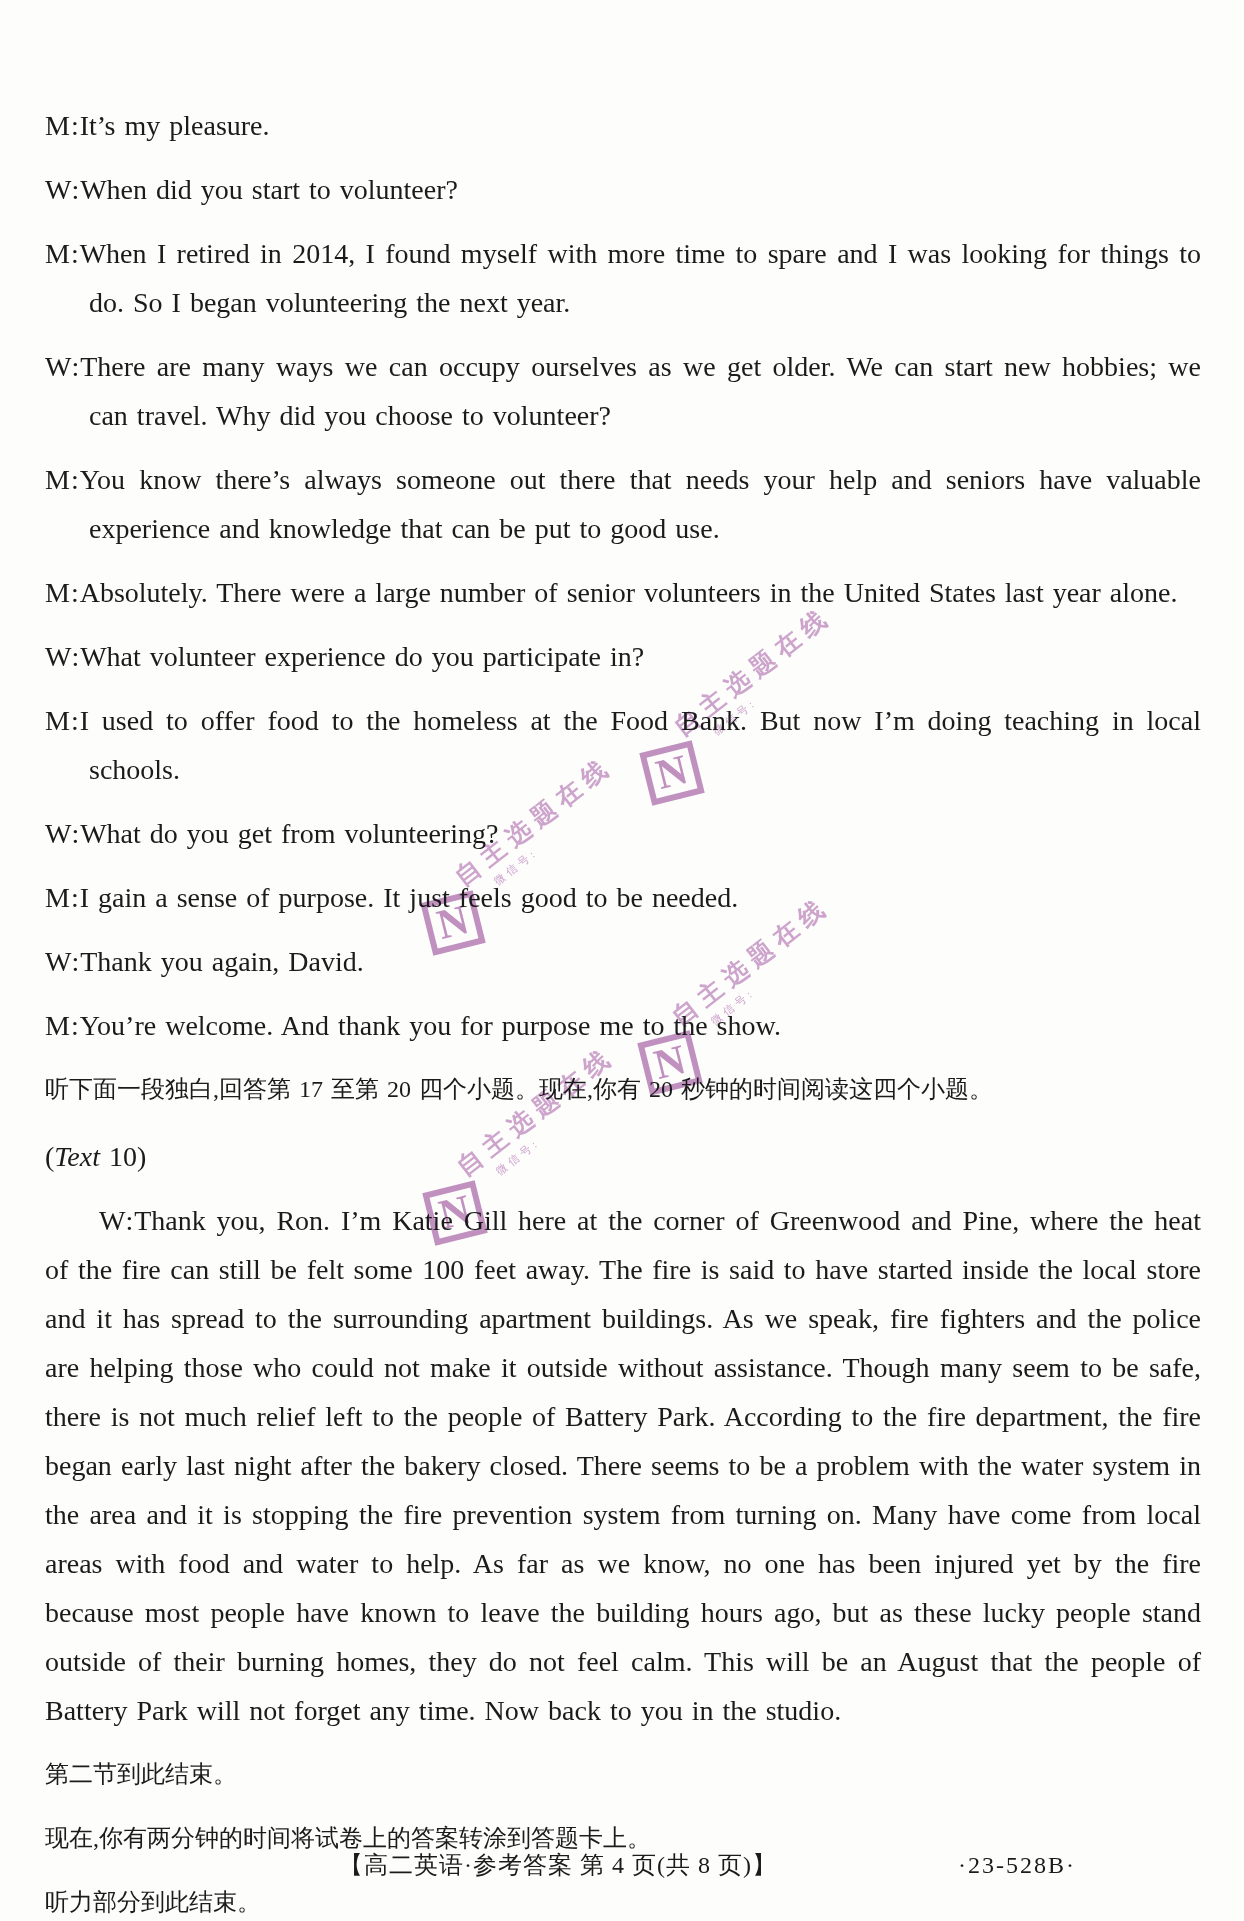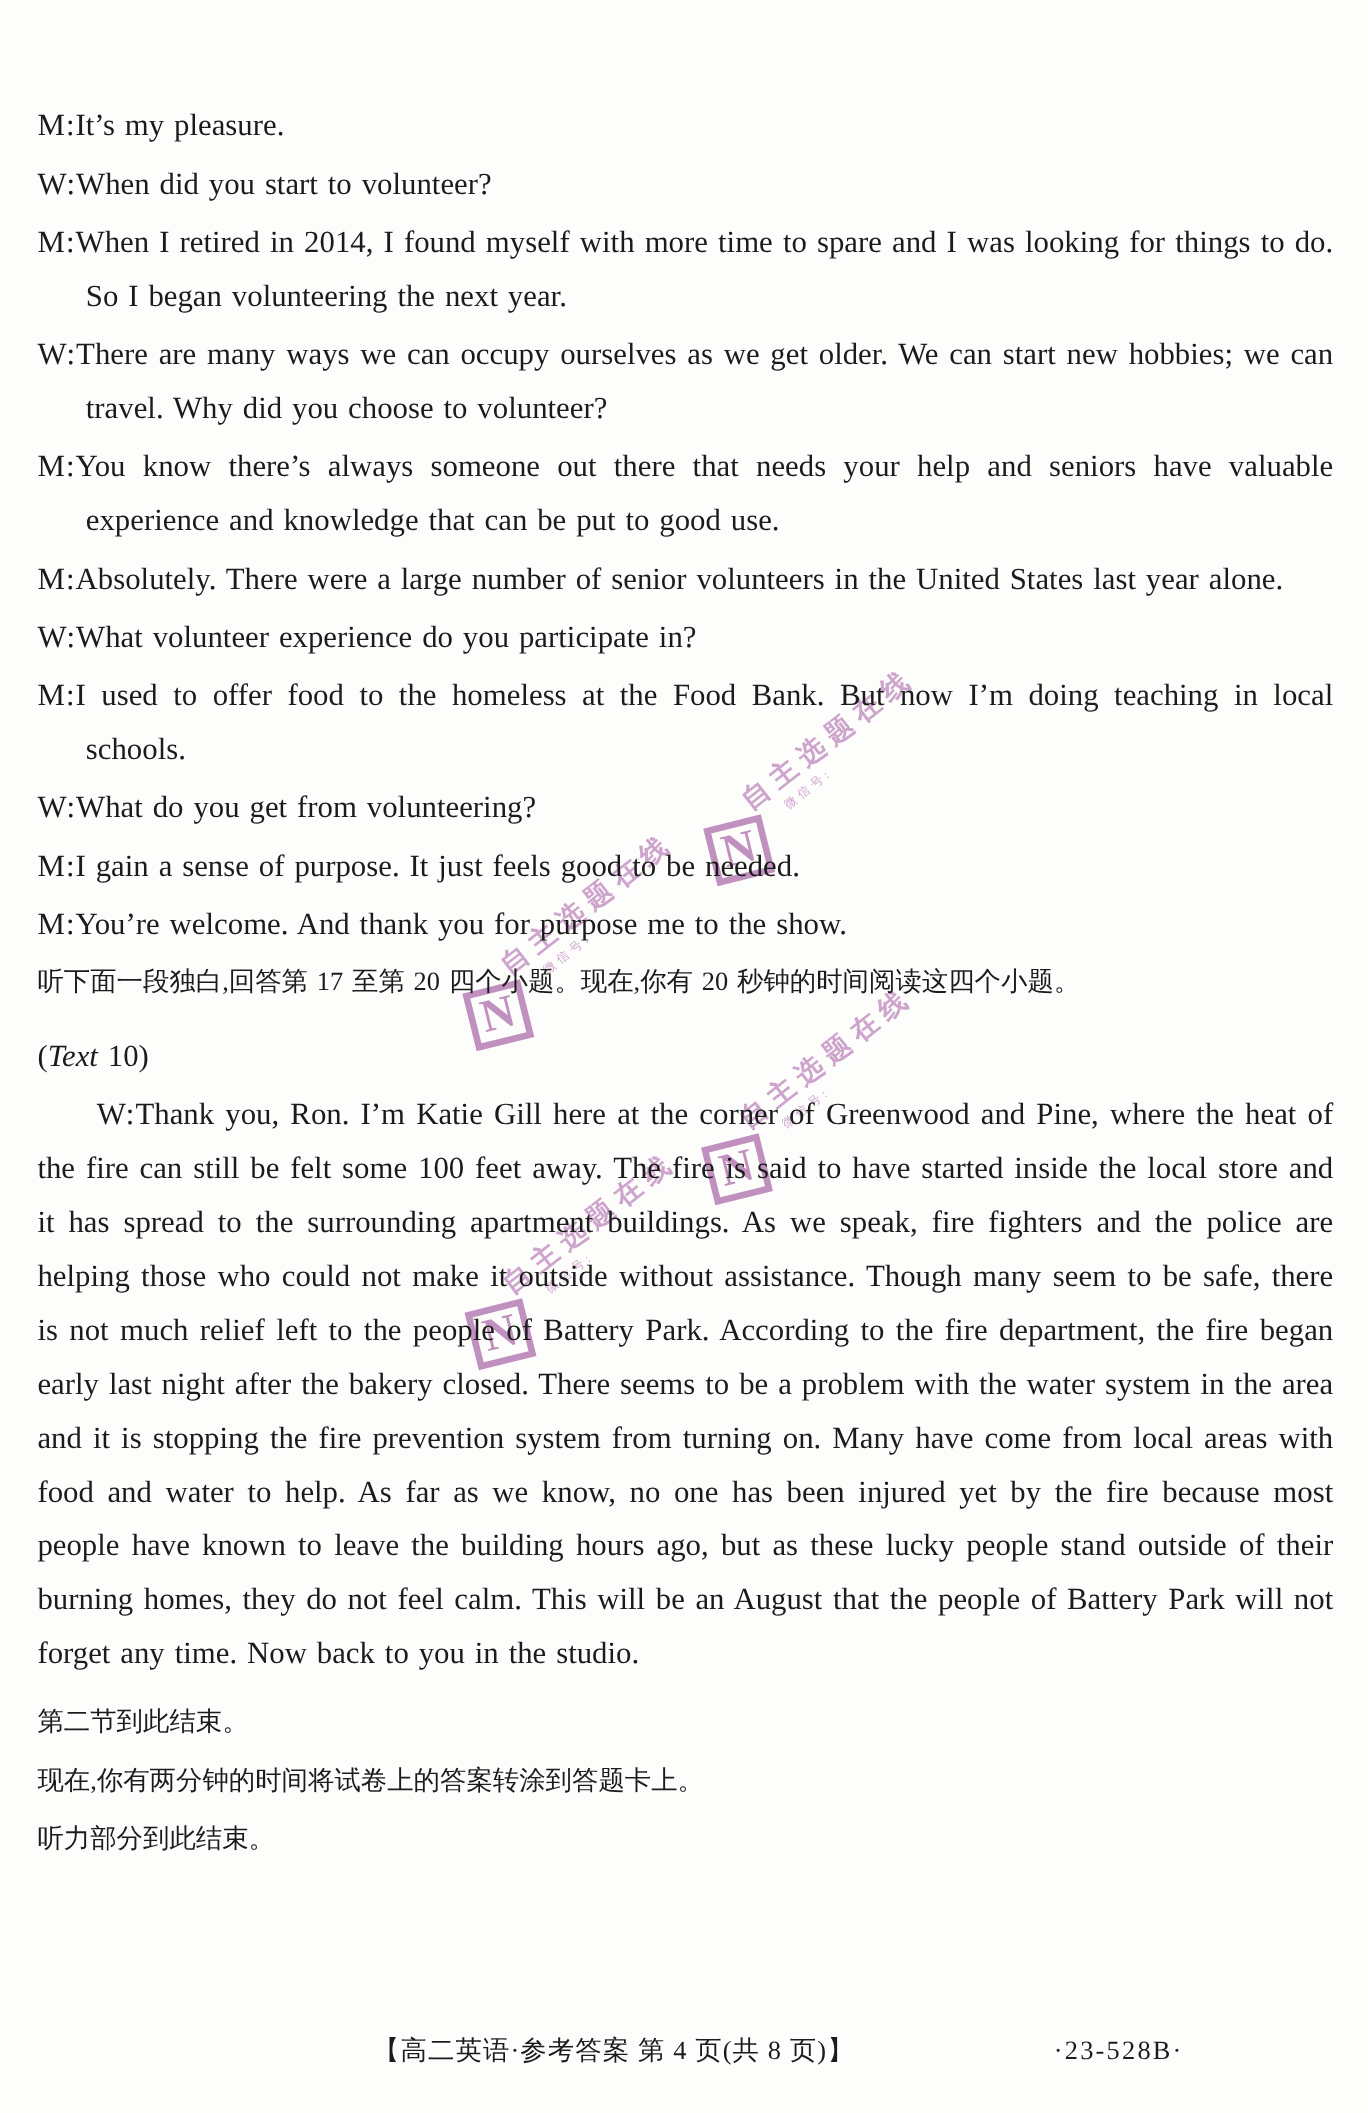--- a/index.html
+++ b/index.html
@@ -13,21 +13,21 @@
     overflow:hidden;
   }
   .content{
     position:absolute;
     left:30px;top:86px;
     width:1186px;
     font-size:28px;
     line-height:49px;
     word-spacing:2px;
   }
-  p{margin:4px;}
+  p{margin:15px;}
   .dialogue-line{
     text-align:justify;
     padding-left:44px;
     text-indent:-44px;
   }
   .speaker{letter-spacing:1px;}
   .cn-line{
     text-align:justify;
     font-size:24px;
   }
@@ -152,20 +152,21 @@
   <p class="dialogue-line"><span class="speaker">M:</span><span class="dtext">Absolutely.  There were a large number of senior volunteers in the United States last year alone.</span></p>
 
   <p class="dialogue-line"><span class="speaker">W:</span><span class="dtext">What volunteer experience do you participate in?</span></p>
 
   <p class="dialogue-line"><span class="speaker">M:</span><span class="dtext">I used to offer food to the homeless at the Food Bank.  But now I’m doing teaching in local schools.</span></p>
 
   <p class="dialogue-line"><span class="speaker">W:</span><span class="dtext">What do you get from volunteering?</span></p>
 
   <p class="dialogue-line"><span class="speaker">M:</span><span class="dtext">I gain a sense of purpose.  It just feels good to be needed.</span></p>
 
+  <p class="dialogue-line"><span class="speaker">W:</span><span class="dtext">Thank you again, David.</span></p>
 
   <p class="dialogue-line"><span class="speaker">M:</span><span class="dtext">You’re welcome.  And thank you for purpose me to the show.</span></p>
 </div>
 
     <p class="cn-line instruction">听下面一段独白,回答第 17 至第 20 四个小题。现在,你有 20 秒钟的时间阅读这四个小题。</p>
 
     <p class="text-tag"><span>(</span><span class="it">Text</span><span> 10</span><span>)</span></p>
 
     <p class="monologue"><span class="speaker"><span>W</span><span>:</span></span><span>Thank you, Ron.  I’m Katie Gill here at the corner of Greenwood and Pine, where the heat of the fire can still be felt some 100 feet away.  The fire is said to have started inside the local store and it has spread to the surrounding apartment buildings.  As we speak, fire fighters and the police are helping those who could not make it outside without assistance.  Though many seem to be safe, there is not much relief left to the people of Battery Park.  According to the fire department, the fire began early last night after the bakery closed.  There seems to be a problem with the water system in the area and it is stopping the fire prevention system from turning on.  Many have come from local areas with food and water to help.  As far as we know, no one has been injured yet by the fire because most people have known to leave the building hours ago, but as these lucky people stand outside of their burning homes, they do not feel calm.  This will be an August that the people of Battery Park will not forget any time.  Now back to you in the studio.</span></p>
 

